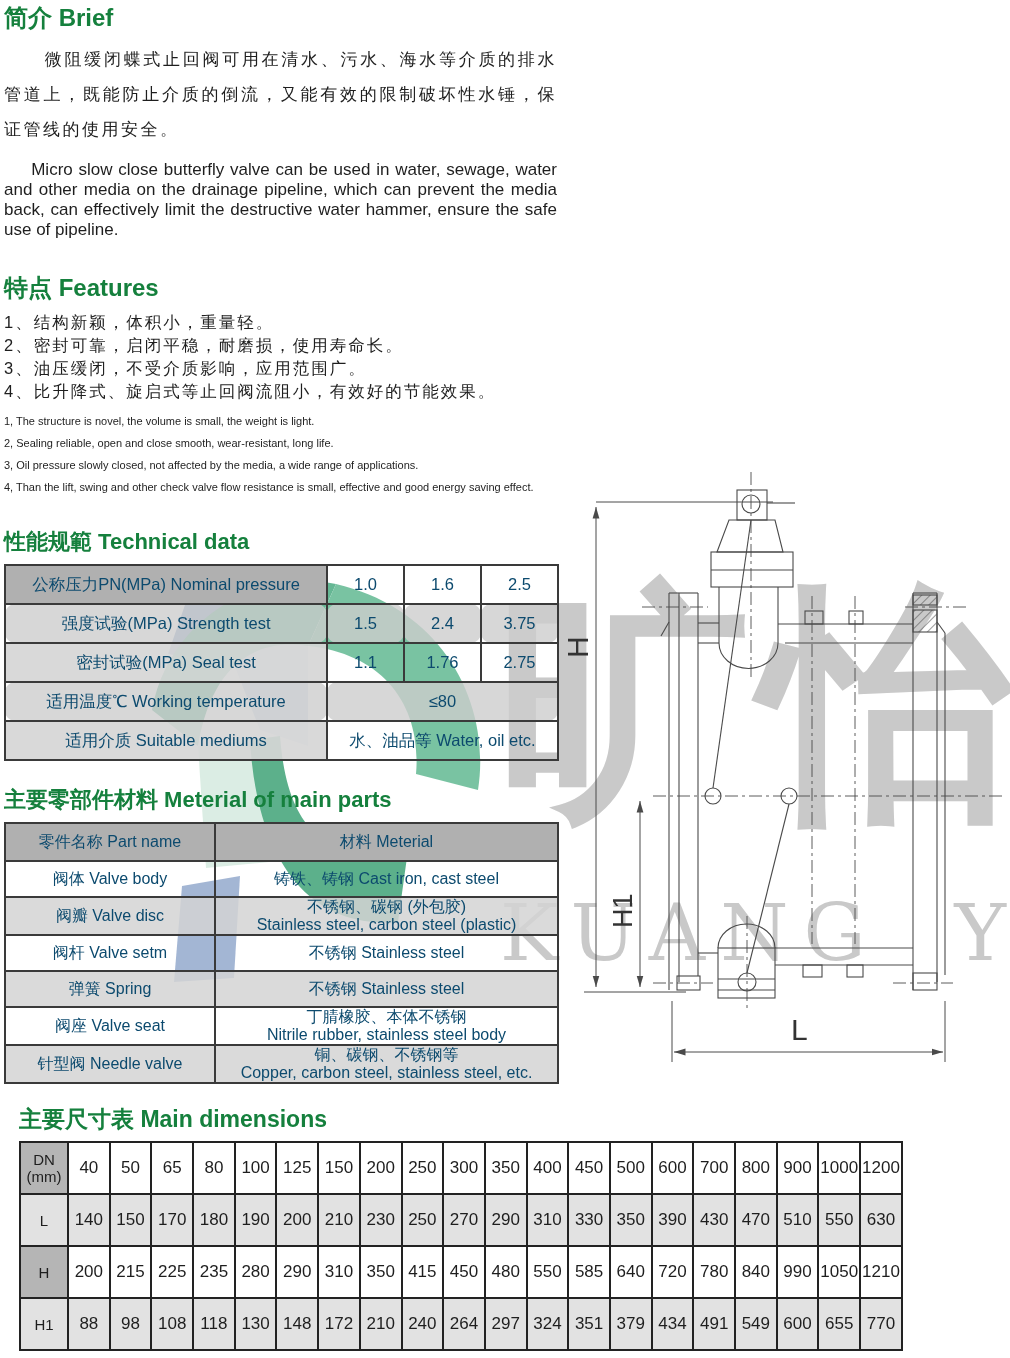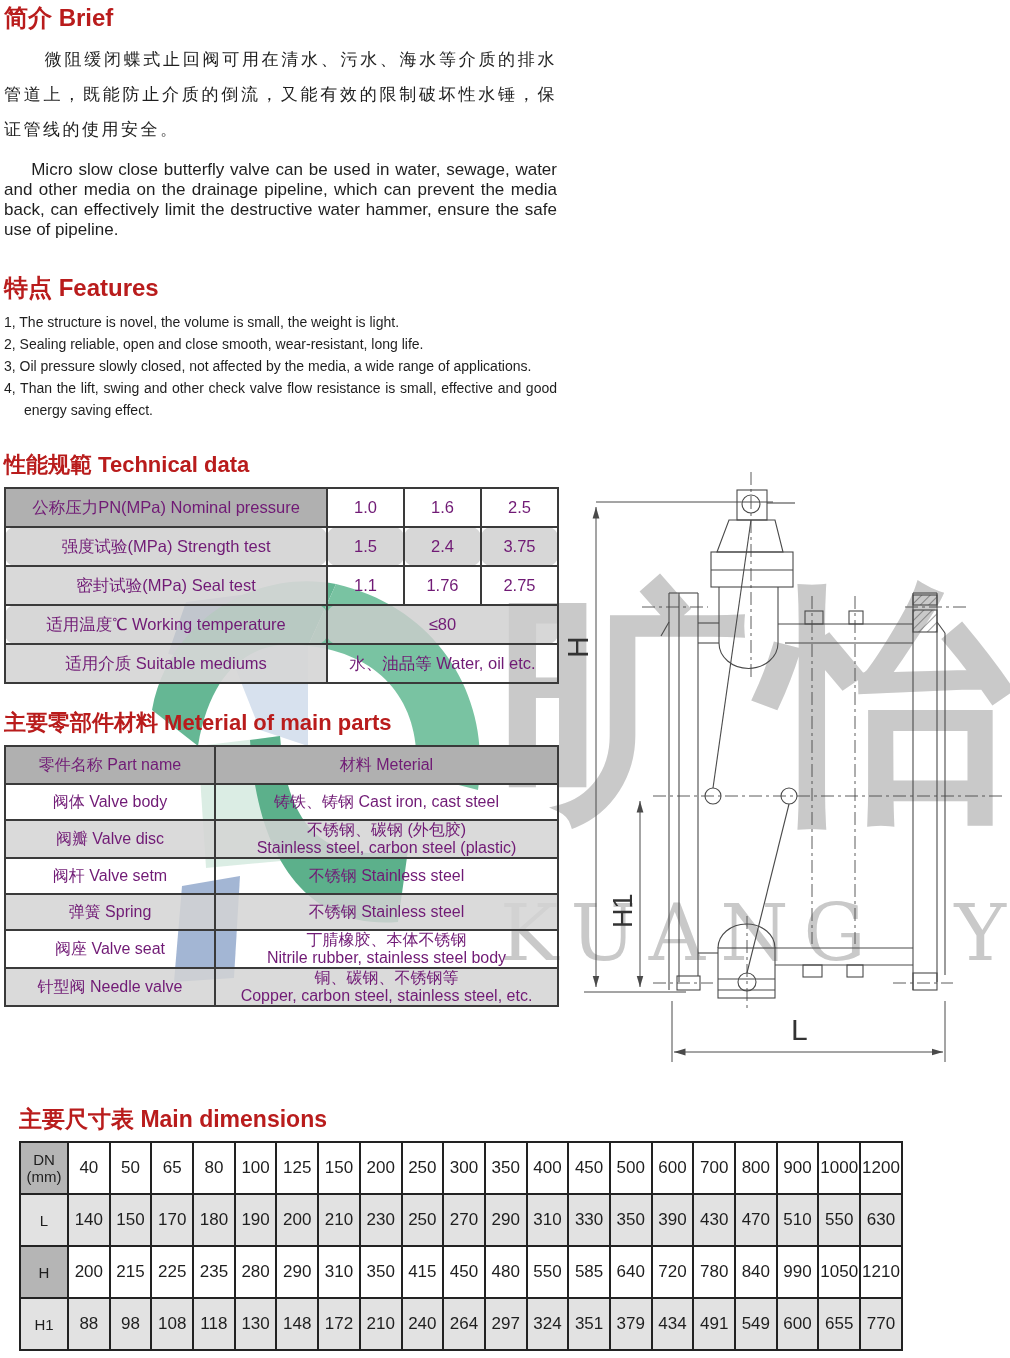--- a/index.html
+++ b/index.html
@@ -16,40 +16,40 @@
     font-size:252px;line-height:1.1;font-weight:bold;color:#c9c9c9;
     letter-spacing:14px;white-space:nowrap;
   }
   #wm-latin{
     position:absolute;left:500px;top:888px;z-index:0;
     font-family:"DejaVu Serif", serif;font-size:78px;color:#c9c9c9;
     letter-spacing:15px;word-spacing:34px;white-space:nowrap;
   }
   
   #left-col{position:absolute;left:4px;top:0;width:553px;padding-top:2px;z-index:2;}
-  .sec-title{font-size:24px;font-weight:bold;margin:0;color:#b91c1c;}
+  .sec-title{font-size:24px;font-weight:bold;margin:0;color:#15803d;}
   #tech-title,#mat-title{font-size:22px;}
   .zh-para{
     font-size:17px;line-height:35px;letter-spacing:2.5px;margin:8px 0 0 0;
     text-align:justify;text-indent:2.4em;
   }
   .en-para{
     font-size:17px;line-height:20px;margin:13px 0 0 0;text-align:justify;text-indent:1.6em;
   }
   #features-title{margin-top:32px;}
   .zh-list{margin-top:7px;font-size:16.5px;line-height:23px;letter-spacing:2px;}
-  .en-list{margin-top:7px;font-size:14px;line-height:22px;}
+  .en-list{margin-top:7px;font-size:11px;line-height:22px;}
   .en-list .feat-item{text-align:justify;padding-left:20px;text-indent:-20px;}
   #tech-title{margin-top:29px;}
   #mat-title{margin-top:24px;}
   
   table.tbl{border-collapse:collapse;table-layout:fixed;width:553px;margin-top:7px;}
   table.tbl td,table.tbl th{
     border:2px solid #3a3a3a;text-align:center;vertical-align:middle;
-    font-weight:normal;color:#701a75;padding:0 2px;
+    font-weight:normal;color:#0c4a6e;padding:0 2px;
   }
   
   .tech td{height:37px;font-size:16.5px;}
   .tech tr.shaded td{background:rgba(205,205,205,.8);border-radius:10px;}
   .tech td.lab{background:rgba(214,214,214,.92);}
   .tech tr:first-child td.lab{background:#b0b0b0;}
   
   .mat td{height:34px;font-size:16px;white-space:pre-line;line-height:18px;}
   .mat tr.hdr td{background:#b0b0b0;height:36px;}
   .mat tr.shaded td{background:rgba(211,211,211,.85);}
@@ -84,20 +84,26 @@
 <div id="left-col">
 
   <div>
     <h1 class="sec-title">简介 Brief</h1>
     <p class="zh-para">微阻缓闭蝶式止回阀可用在清水、污水、海水等介质的排水管道上，既能防止介质的倒流，又能有效的限制破坏性水锤，保证管线的使用安全。</p>
     <p class="en-para">Micro slow close butterfly valve can be used in water, sewage, water and other media on the drainage pipeline, which can prevent the media back, can effectively limit the destructive water hammer, ensure the safe use of pipeline.</p>
   </div>
 
   <div>
     <h1 class="sec-title" id="features-title">特点 Features</h1>
+    <div class="zh-list" id="feat-zh">
+        <div class="feat-item">1、结构新颖，体积小，重量轻。</div>
+        <div class="feat-item">2、密封可靠，启闭平稳，耐磨损，使用寿命长。</div>
+        <div class="feat-item">3、油压缓闭，不受介质影响，应用范围广。</div>
+        <div class="feat-item">4、比升降式、旋启式等止回阀流阻小，有效好的节能效果。</div>
+      </div>
     <div class="en-list" id="feat-en">
         <div class="feat-item">1, The structure is novel, the volume is small, the weight is light.</div>
         <div class="feat-item">2, Sealing reliable, open and close smooth, wear-resistant, long life.</div>
         <div class="feat-item">3, Oil pressure slowly closed, not affected by the media, a wide range of applications.</div>
         <div class="feat-item">4, Than the lift, swing and other check valve flow resistance is small, effective and good energy saving effect.</div>
       </div>
   </div>
 
   <div>
     <h1 class="sec-title" id="tech-title">性能规範 Technical data</h1>

